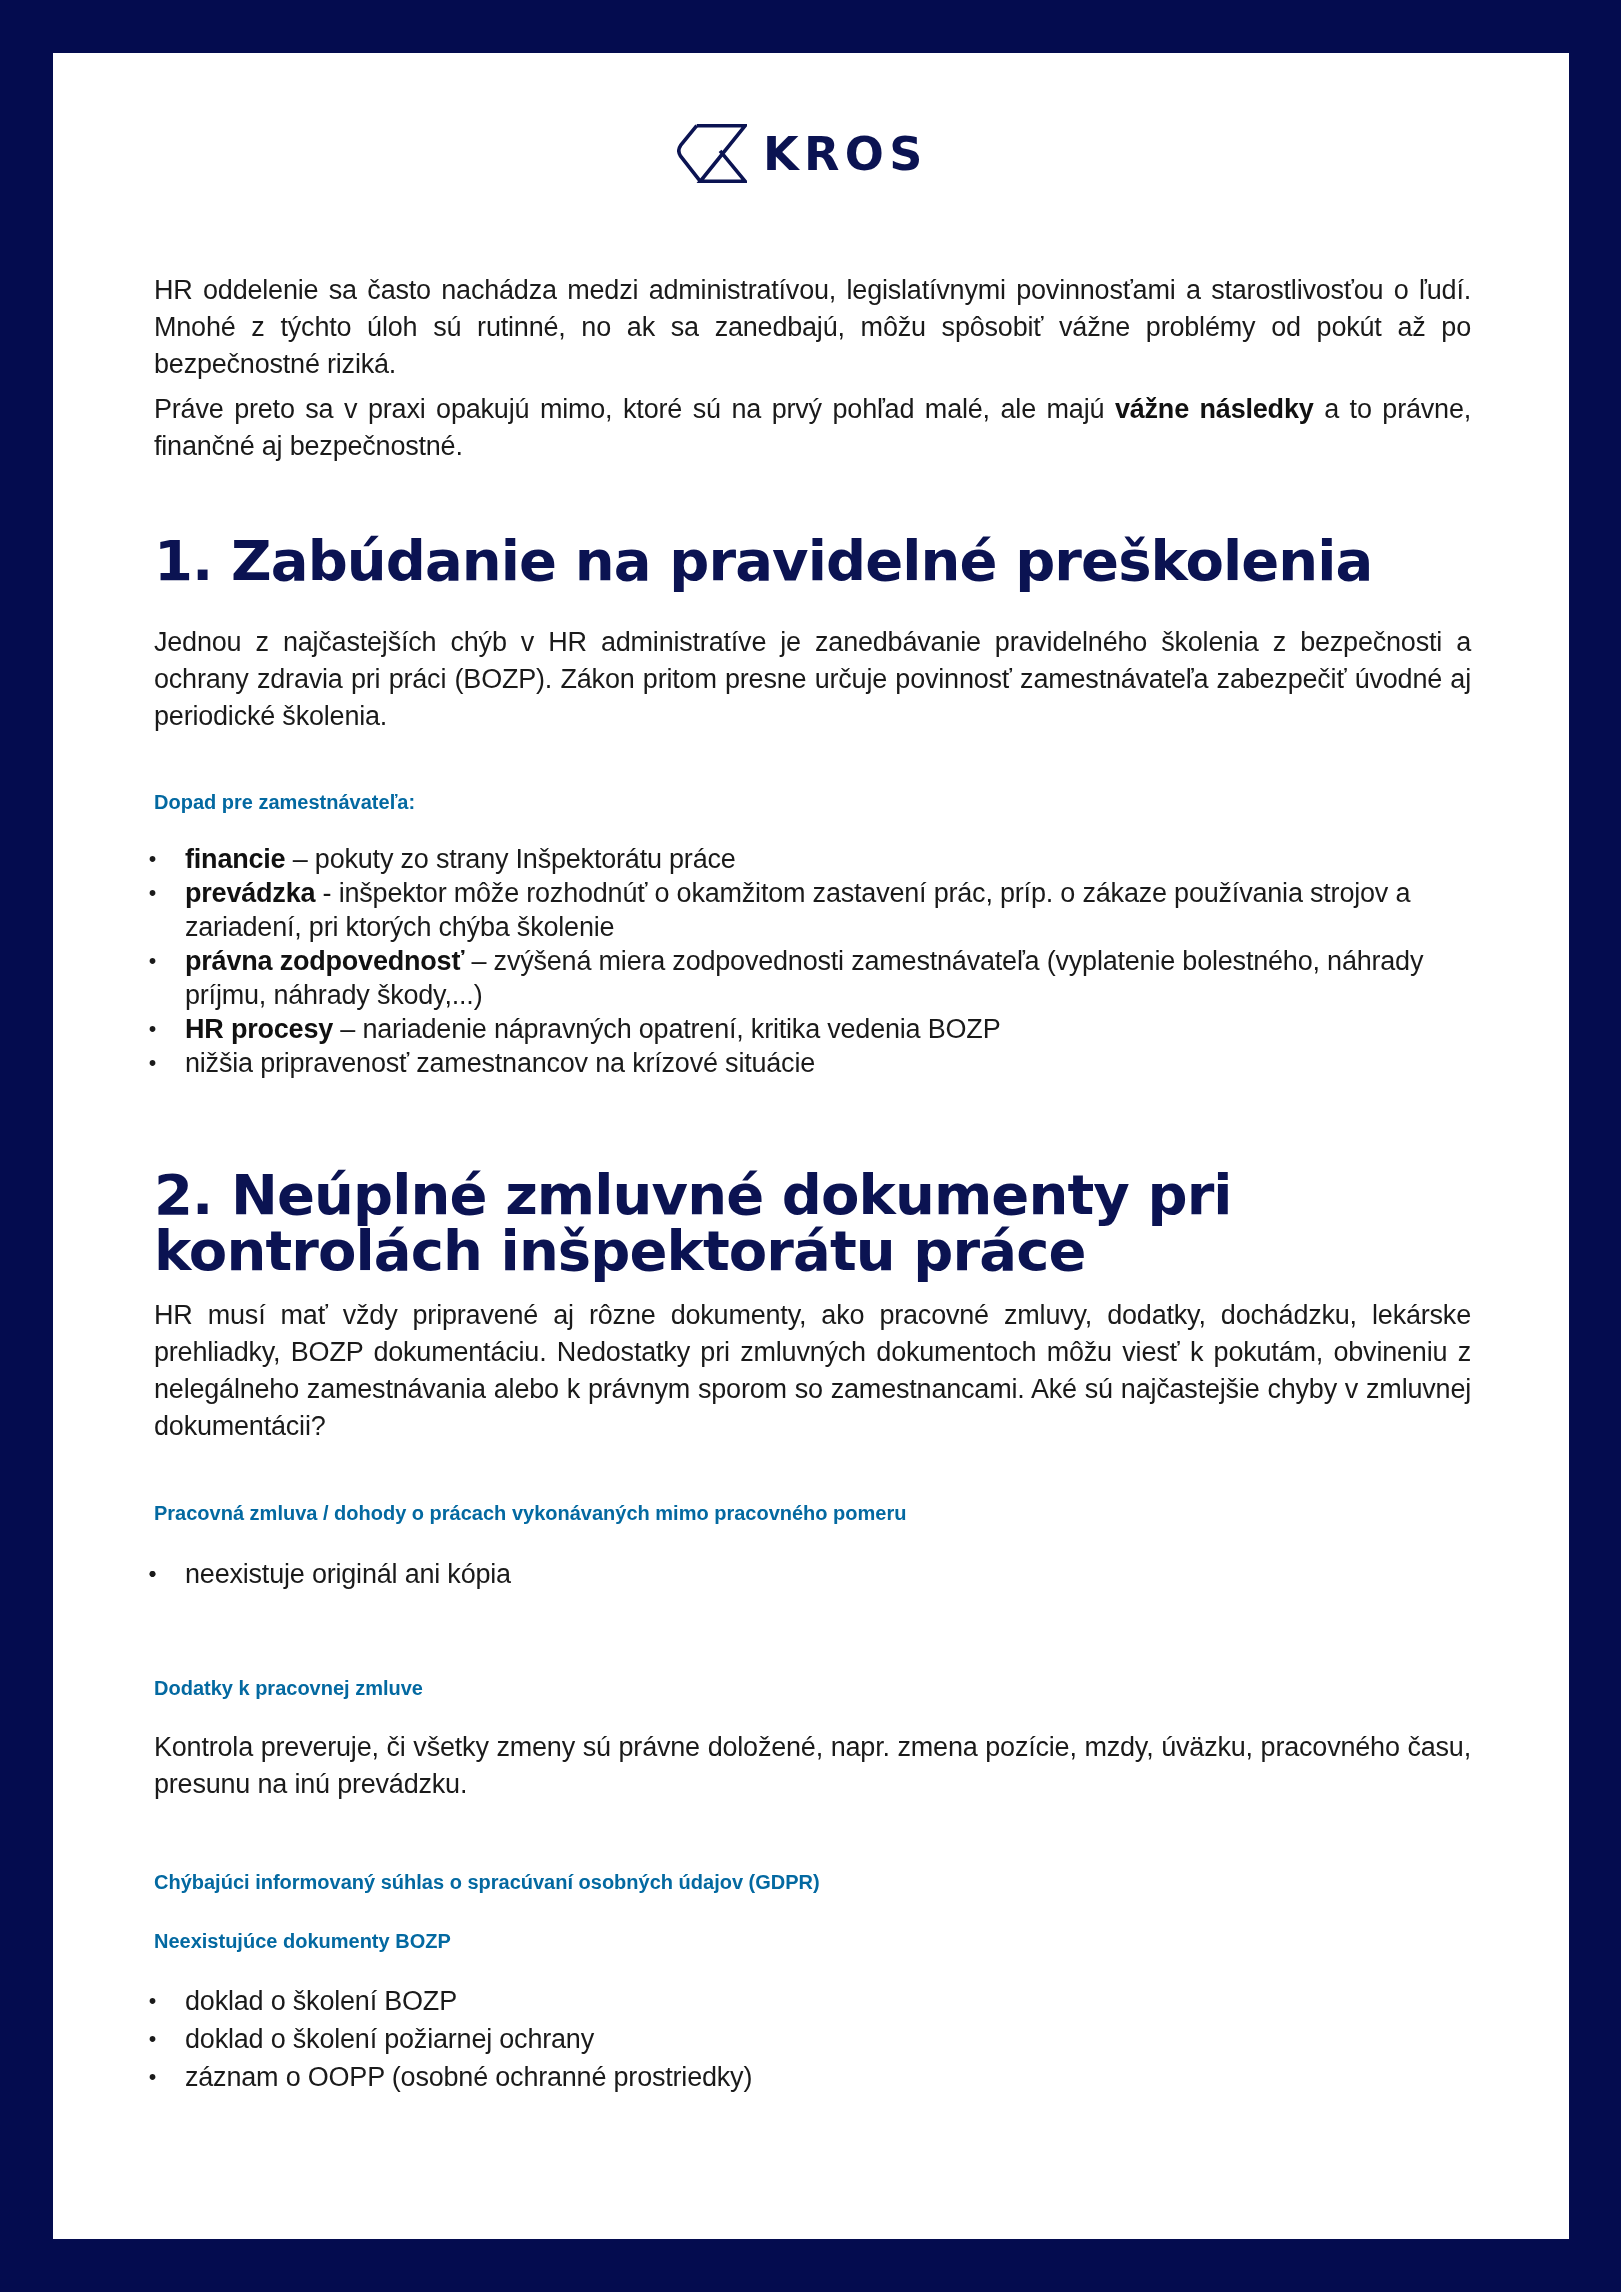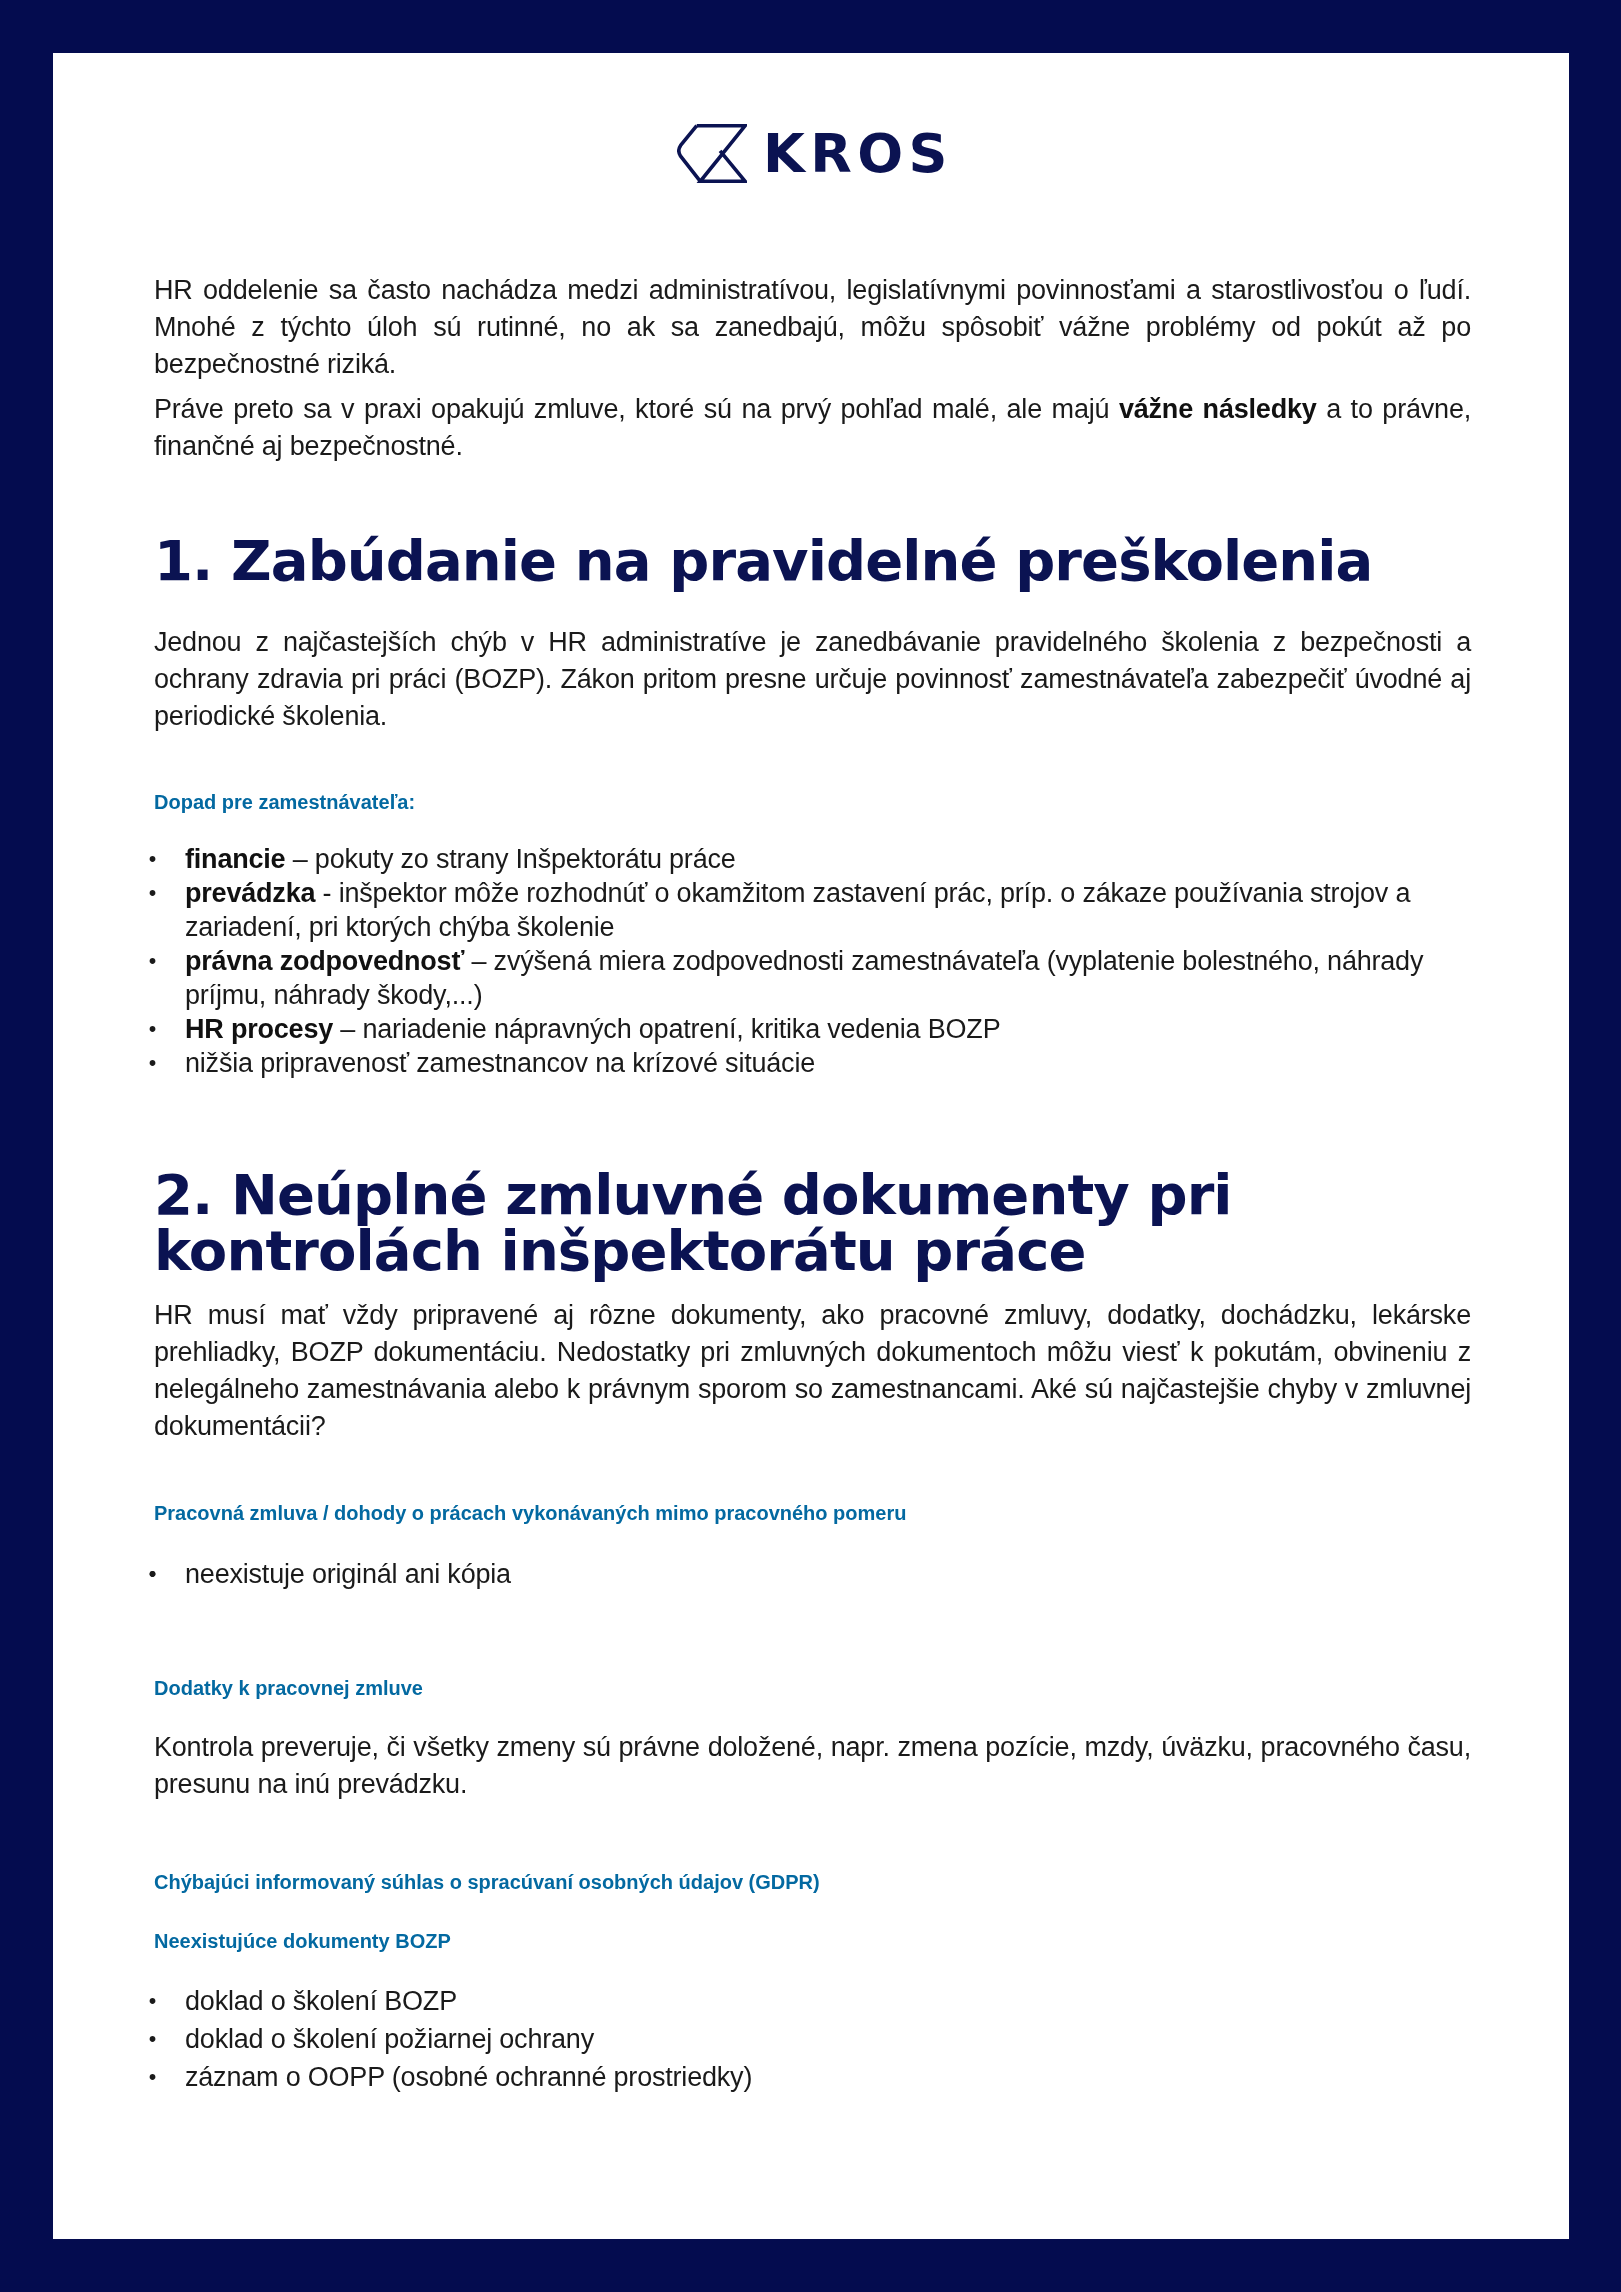--- a/index.html
+++ b/index.html
@@ -32,21 +32,21 @@
       top: 69px;
       height: 63px;
       display: flex;
       align-items: center;
     }
     .logo svg { display: block; }
     .logo-text {
       margin-left: 16px;
       font-family: "DejaVu Sans", sans-serif;
       font-weight: bold;
-      font-size: 54px;
+      font-size: 46px;
       letter-spacing: 5.4px;
       color: #0b1352;
       line-height: 1;
     }
     p, li, h2, h3 { margin: 0; }
     .body-text {
       font-size: 27px;
       line-height: 37px;
       color: #1a1a1a;
       text-align: justify;
@@ -100,21 +100,21 @@
       <path d="M22 4 L76 4 L26 66 L76 66 L48 32" fill="none" stroke="#0b1352" stroke-width="4" stroke-linejoin="miter"></path>
       <path d="M22 4 L4 26 Q0 32 4 38 L26 66" fill="none" stroke="#0b1352" stroke-width="4" stroke-linejoin="round"></path>
     </svg>
     <span class="logo-text">KROS</span>
   </div>
 
   <div class="content">
 
     <p class="body-text abs" style="top:219px;">HR oddelenie sa často nachádza medzi administratívou, legislatívnymi povinnosťami a starostlivosťou o ľudí. Mnohé z týchto úloh sú rutinné, no ak sa zanedbajú, môžu spôsobiť vážne problémy od pokút až po bezpečnostné riziká.</p>
 
-    <p class="body-text abs" style="top:338px;"><span>Práve preto sa v praxi opakujú zmluve, ktoré sú na prvý pohľad malé, ale majú </span><b>vážne následky</b><span> a to právne, finančné aj bezpečnostné.</span></p>
+    <p class="body-text abs" style="top:338px;"><span>Práve preto sa v praxi opakujú mimo, ktoré sú na prvý pohľad malé, ale majú </span><b>vážne následky</b><span> a to právne, finančné aj bezpečnostné.</span></p>
 
     <h2 class="h2 abs" style="top:480px;">1. Zabúdanie na pravidelné preškolenia</h2>
 
     <p class="body-text abs" style="top:571px;">Jednou z najčastejších chýb v HR administratíve je zanedbávanie pravidelného školenia z bezpečnosti a ochrany zdravia pri práci (BOZP). Zákon pritom presne určuje povinnosť zamestnávateľa zabezpečiť úvodné aj periodické školenia.</p>
 
     <h3 class="h3 abs" style="top:731px;">Dopad pre zamestnávateľa:</h3>
 
     <ul class="bullets abs" style="top:789px; width:1361px; left:-25px;">
       <li><span class="dot">•</span><b>financie</b><span> – pokuty zo strany Inšpektorátu práce</span></li>
       <li><span class="dot">•</span><b>prevádzka</b><span> - inšpektor môže rozhodnúť o okamžitom zastavení prác, príp. o zákaze používania strojov a zariadení, pri ktorých chýba školenie</span></li>

